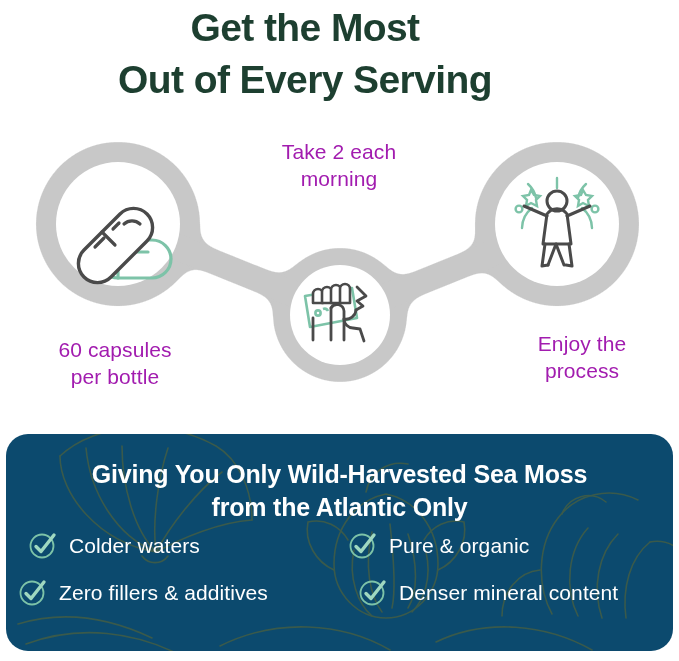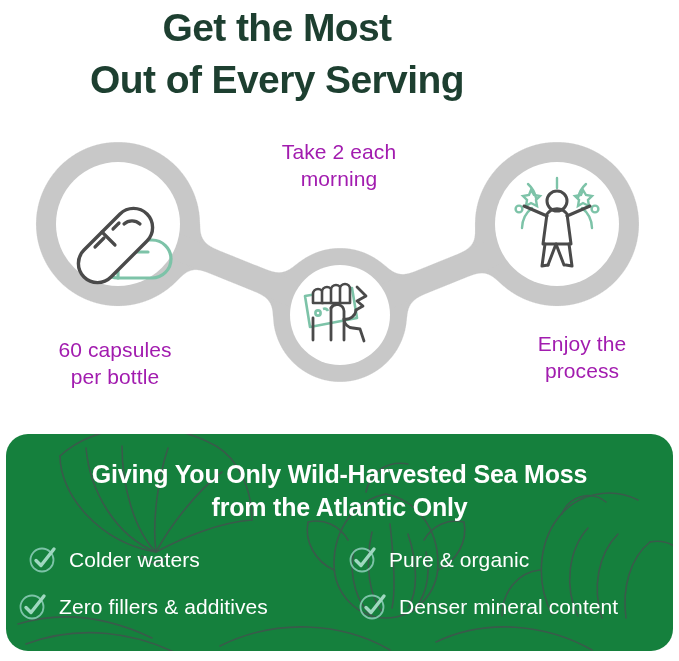--- a/index.html
+++ b/index.html
@@ -15,20 +15,21 @@
   
   .heading{
     position:absolute;left:0;top:0;width:554px;
     text-align:center;
     color:#1d3f30;
     font-weight:bold;
     font-size:39px;
     line-height:52px;
     letter-spacing:-0.6px;
     padding-top:2px;
+    padding-left:28px;
   }
   .heading .l2{display:block;}
 
   
   .flow{position:absolute;left:0;top:118px;width:679px;height:310px;}
   .flow svg{position:absolute;left:0;top:0;}
 
   .cap-label{
     position:absolute;
     text-align:center;
@@ -38,40 +39,40 @@
     letter-spacing:0.1px;
   }
   .lbl-left{left:10px;top:218px;width:210px;}
   .lbl-mid{left:232px;top:20px;width:214px;}
   .lbl-right{left:478px;top:212px;width:208px;}
 
   
   .panel{
     position:absolute;left:6px;top:434px;
     width:667px;height:217px;
-    background:#15803d;
+    background:#0c4a6e;
     border-radius:22px;
     overflow:hidden;
   }
   .panel-art{position:absolute;left:0;top:0;opacity:1;}
   .panel-inner{position:relative;z-index:2;}
 
   .panel-title{
     color:#ffffff;
     font-weight:bold;
     font-size:25px;
     line-height:33px;
     text-align:center;
     letter-spacing:-0.2px;
     padding:24px 14px 0 14px;
   }
   .panel-title .pl2{display:block;}
 
   .checklist{
-    position:absolute;left:0;top:102px;width:667px;
+    position:absolute;left:0;top:88px;width:667px;
     display:grid;
     grid-template-columns:330px 337px;
     grid-auto-rows:47px;
     align-items:center;
   }
   .check-item{
     display:flex;align-items:center;
     padding-left:22px;
     box-sizing:border-box;
   }

